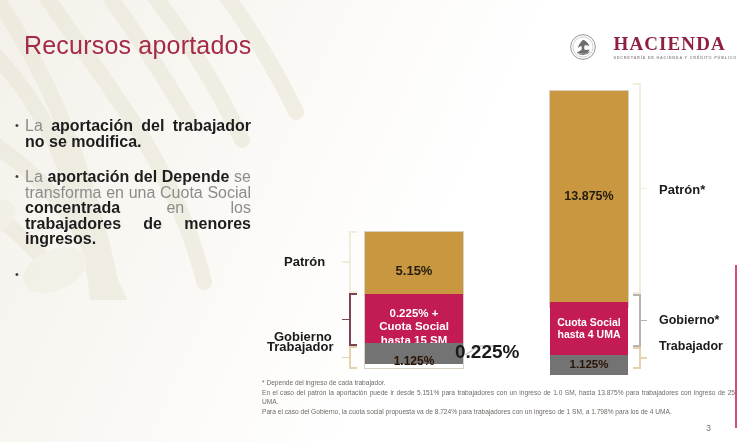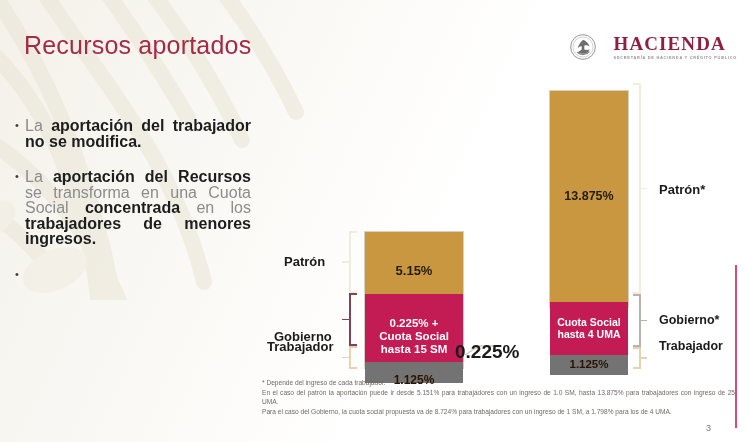--- a/index.html
+++ b/index.html
@@ -76,21 +76,21 @@
   }
   .seg-patron { background: #c8973f; color: #231c10; }
   .seg-gob    { background: #c31b54; color: #ffffff; }
   .seg-trab   { background: #737373; color: #2a1404; }
   .seg-label {
     font-weight: 700; line-height: 1.14;
   }
   
   #bar-left { left: 364px; top: 231px; width: 100px; height: 138px; }
   #bar-left .s1 { height: 62px; }
-  #bar-left .s2 { height: 68px; }
+  #bar-left .s2 { height: 49px; }
   #bar-left .s3 { height: 21px; }
   #bar-left .seg-label { font-size: 11.5px; margin-top: 17px; }
   #bar-left .s1 .seg-label { font-size: 13px; }
   #bar-left .s3 .seg-label { font-size: 12px; }
   
   #bar-right { left: 549px; top: 90px; width: 80px; height: 218px; }
   #bar-right .s1 { height: 211px; }
   #bar-right .s2 { height: 53px; }
   #bar-right .s3 { height: 20px; }
   #bar-right .seg-label { font-size: 10.5px; }
@@ -189,21 +189,21 @@
     </div>
   </div>
 
   <div id="bullets">
     <div class="bullet">
       <div class="bullet-dot">•</div>
       <div class="bullet-text">La <b>aportación del trabajador no se modifica.</b></div>
     </div>
     <div class="bullet">
       <div class="bullet-dot">•</div>
-      <div class="bullet-text">La <b>aportación del Recursos</b> se transforma en una Cuota Social <b>concentrada</b> en los <b>trabajadores de menores ingresos.</b></div>
+      <div class="bullet-text">La <b>aportación del Depende</b> se transforma en una Cuota Social <b>concentrada</b> en los <b>trabajadores de menores ingresos.</b></div>
     </div>
     <div class="bullet">
       <div class="bullet-dot">•</div>
     </div>
   </div>
 
   <div class="cat-label" style="left:284px; top:254px;text-align:right;">Patrón</div>
   <div class="cat-label" style="left:274px; top:329px;">Gobierno</div>
   <div class="cat-label" style="left:267px; top:339px;">Trabajador</div>
 

